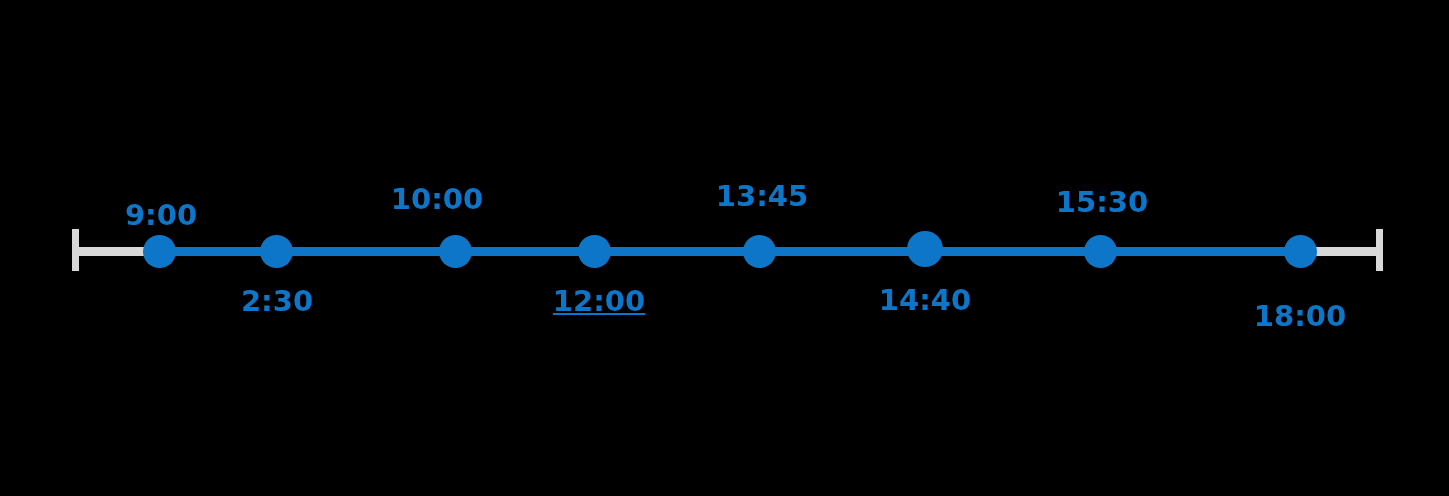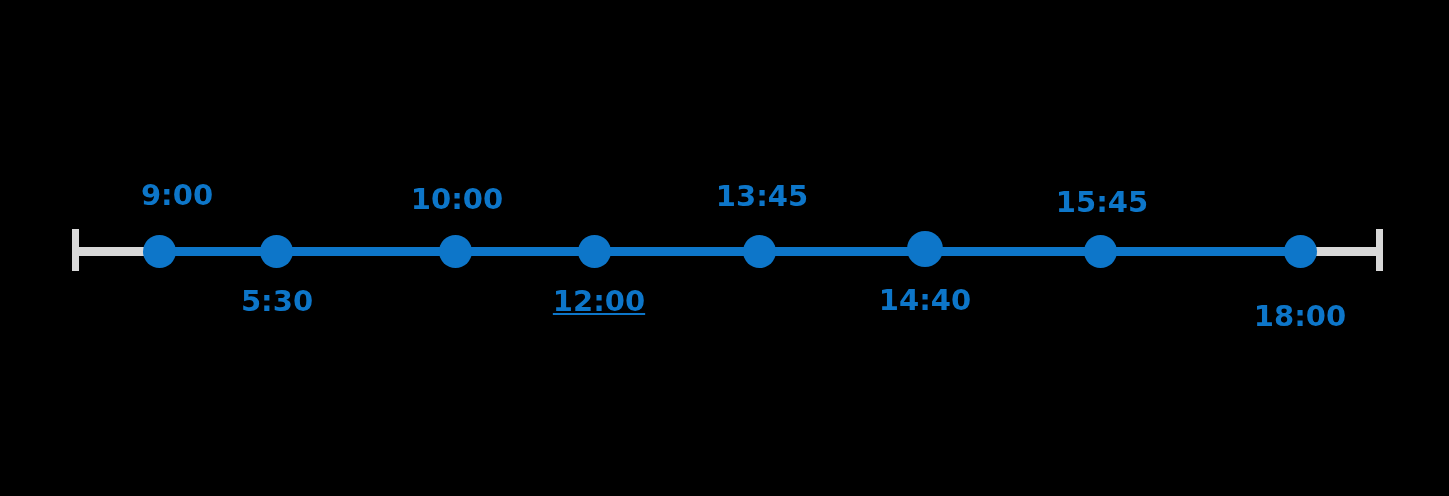--- a/index.html
+++ b/index.html
@@ -74,23 +74,23 @@
 
   <div class="dot" style="left:143px;"></div>
   <div class="dot" style="left:259.5px;"></div>
   <div class="dot" style="left:438.5px;"></div>
   <div class="dot" style="left:578px;"></div>
   <div class="dot" style="left:742.5px;"></div>
   <div class="dot big" style="left:906.5px;"></div>
   <div class="dot" style="left:1084px;"></div>
   <div class="dot" style="left:1283.5px;"></div>
 
-  <div class="tlabel" style="left:161px;  top:182px;margin-left:16px;">9:00</div>
-  <div class="tlabel" style="left:457px;  top:186px;">10:00</div>
+  <div class="tlabel" style="left:161px;  top:202px;">9:00</div>
+  <div class="tlabel" style="left:437px;  top:186px;">10:00</div>
   <div class="tlabel" style="left:762px;  top:183px;">13:45</div>
-  <div class="tlabel" style="left:1102px; top:189px;">15:45</div>
+  <div class="tlabel" style="left:1102px; top:189px;">15:30</div>
 
-  <div class="tlabel" style="left:277px;  top:288px;">5:30</div>
+  <div class="tlabel" style="left:277px;  top:288px;">2:30</div>
   <div class="tlabel" style="left:599px;  top:288px;text-decoration:underline;">12:00</div>
   <div class="tlabel" style="left:925px;  top:287px;">14:40</div>
   <div class="tlabel" style="left:1300px; top:287px;margin-top:16px;">18:00</div>
 
 </div>
 
 </body></html>

